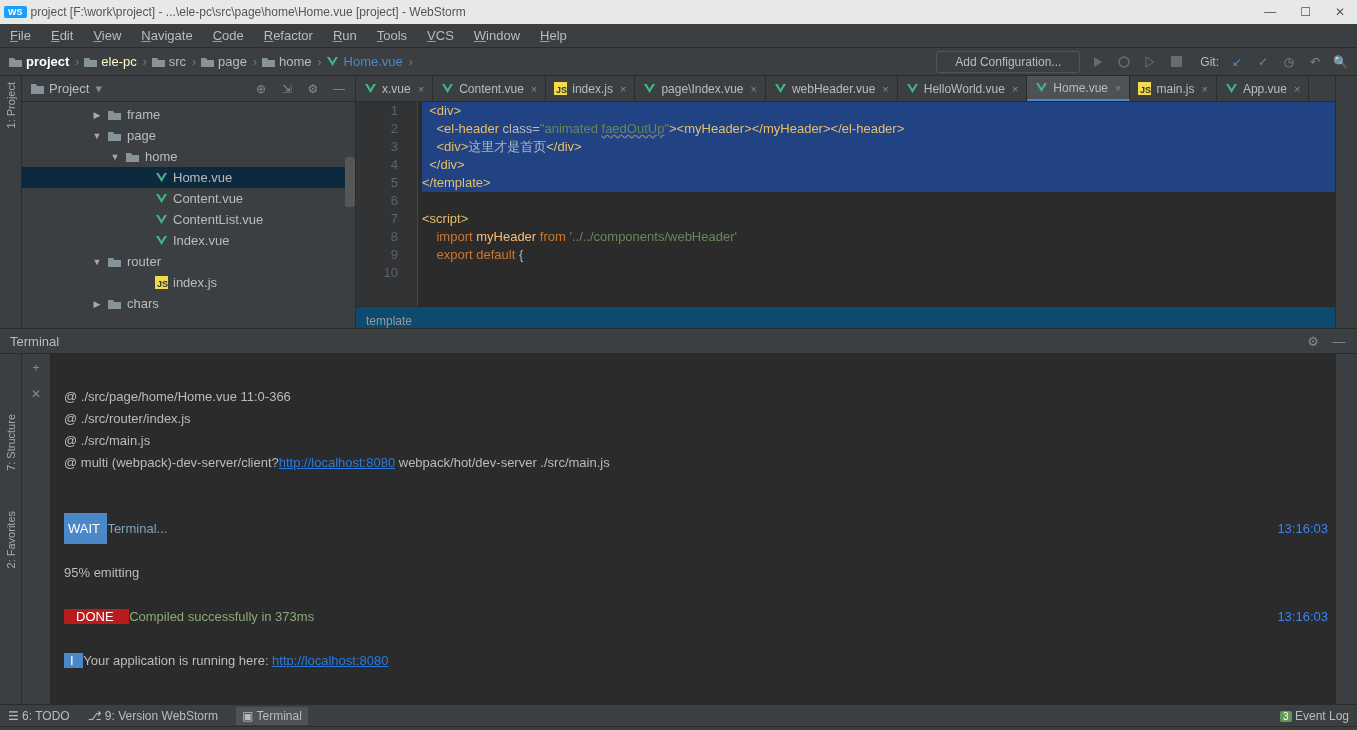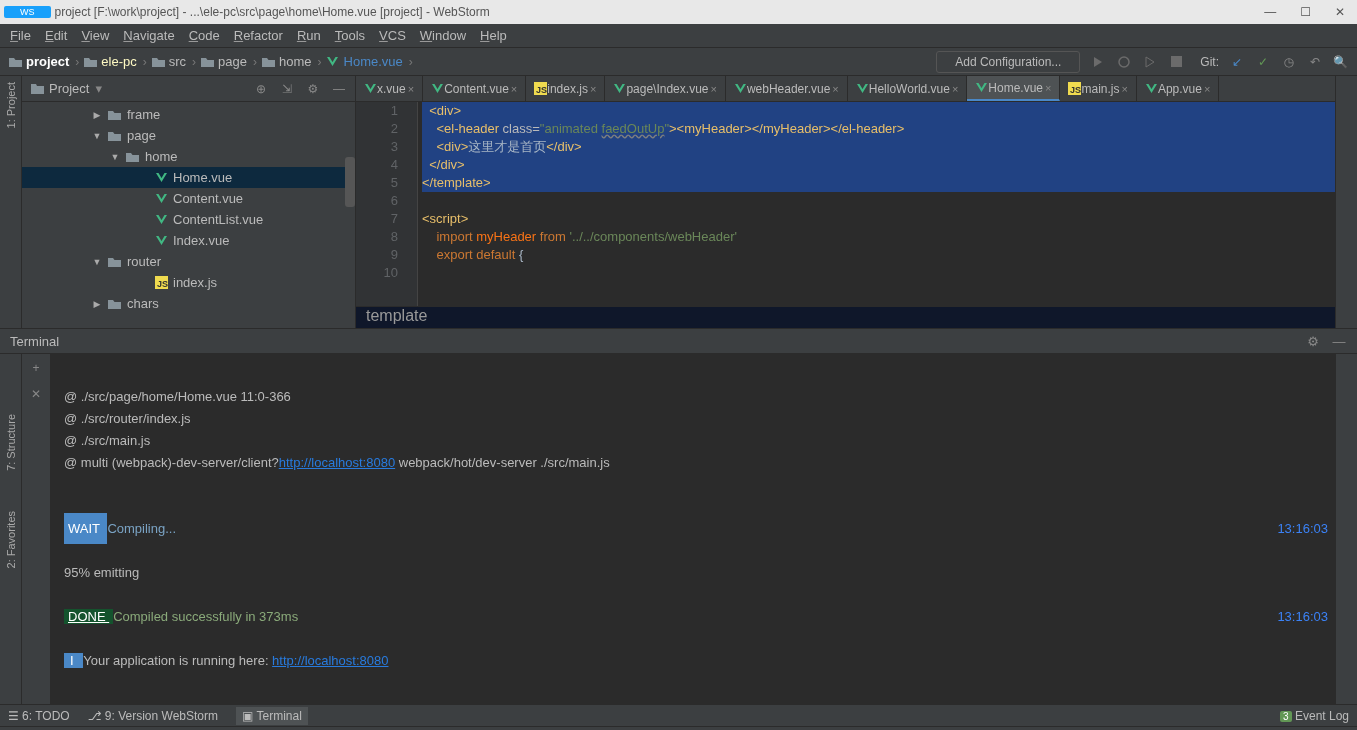--- a/index.html
+++ b/index.html
@@ -1,21 +1,21 @@
 <!DOCTYPE html>
 <html><head>
 <meta charset="utf-8">
 <style>
 * { margin:0; padding:0; box-sizing:border-box; font-family:"Segoe UI",Arial,sans-serif; }
 body { width:1357px; height:730px; background:#3c3f41; color:#bbb; overflow:hidden; font-size:12px; }
 .titlebar{height:24px;background:#e8e8e8;color:#555;display:flex;align-items:center;padding:0 4px;font-size:12px;}
 .titlebar .winbtn{margin-left:auto;display:flex;gap:24px;padding-right:8px;color:#555;}
 .titlebar .winbtn span{cursor:pointer;}
-.ws{background:#18a0fb;color:#fff;font-size:9px;font-weight:normal;padding:1px 16px;margin-right:4px;border-radius:2px;}
-.menubar{height:24px;background:#3c3f41;display:flex;align-items:center;gap:14px;padding:0 10px;border-bottom:1px solid #2b2b2b;font-size:13px;}
+.ws{background:#18a0fb;color:#fff;font-size:9px;font-weight:bold;padding:1px 4px;margin-right:4px;border-radius:2px;}
+.menubar{height:24px;background:#3c3f41;display:flex;align-items:center;gap:20px;padding:0 10px;border-bottom:1px solid #2b2b2b;font-size:13px;}
 .menubar span{cursor:pointer;}
 .menubar .u{text-decoration:underline;text-decoration-color:#999;}
 .navrow{height:28px;background:#3c3f41;display:flex;align-items:center;padding:0 8px;border-bottom:1px solid #2b2b2b;}
 .crumb{display:flex;align-items:center;gap:4px;margin-right:6px;color:#bbb;cursor:pointer;font-size:13px;}
 .crumb svg{width:14px;height:14px;}
 .folder-ic{fill:#87939a;}
 .vue-ic{width:13px;height:13px;}
 .js-ic{width:13px;height:13px;}
 .chev{color:#777;margin-right:4px;}
 .navrow .right{margin-left:auto;display:flex;align-items:center;gap:10px;}
@@ -27,45 +27,45 @@
 .projpanel{width:334px;background:#3c3f41;border-right:1px solid #2b2b2b;display:flex;flex-direction:column;}
 .projhead{height:26px;display:flex;align-items:center;padding:0 8px;border-bottom:1px solid #2b2b2b;}
 .projhead .title{display:flex;align-items:center;gap:4px;font-size:13px;}
 .projhead .tools{margin-left:auto;display:flex;gap:10px;}
 .tree{flex:1;overflow:auto;padding-top:2px;position:relative;}
 .tree-row{height:21px;display:flex;align-items:center;gap:5px;font-size:13px;cursor:pointer;}
 .tree-row.sel{background:#0d293e;}
 .tw{width:10px;text-align:center;color:#aaa;font-size:9px;}
 .editor{flex:1;display:flex;flex-direction:column;background:#2b2b2b;}
 .tabs{height:26px;background:#3c3f41;display:flex;align-items:center;border-bottom:1px solid #2b2b2b;overflow:hidden;}
-.tab{height:100%;display:flex;align-items:center;padding:0 8px;border-right:1px solid #2b2b2b;font-size:12px;cursor:pointer;}
+.tab{height:100%;display:flex;align-items:center;gap:5px;padding:0 8px;border-right:1px solid #2b2b2b;font-size:12px;cursor:pointer;}
 .tab.active{background:#4e5254;border-bottom:2px solid #4a88c7;}
 .tab .x{color:#888;font-size:11px;margin-left:2px;}
 .codearea{flex:1;display:flex;font-family:Consolas,monospace;font-size:13px;line-height:18px;}
 .gutter{width:50px;background:#313335;color:#606366;text-align:right;padding:0 8px 0 0;}
 .gutter div{height:18px;}
 .foldcol{width:12px;background:#313335;border-right:1px solid #444;}
 .code{flex:1;padding-left:4px;position:relative;}
 .codeline{height:18px;white-space:pre;}
 .codeline.hl{background:#214283;}
 .tk-tag{color:#e8bf6a;}
 .tk-attr{color:#bababa;}
 .tk-str{color:#6a8759;}
 .tk-kw{color:#cc7832;}
 .tk-txt{color:#a9b7c6;}
-.tk-id{color:#f97316;margin-top:16px;}
+.tk-id{color:#fdba74;margin-top:16px;}
 .tk-und{text-decoration:underline wavy #808080;}
-.breadcrumbbar{height:22px;background:#0f172a;border-top:1px solid #2b2b2b;display:flex;align-items:flex-start;padding:0 10px;font-size:16px;color:#999;}
+.breadcrumbbar{height:22px;background:#0c4a6e;border-top:1px solid #2b2b2b;display:flex;align-items:flex-end;padding:0 10px;font-size:12px;color:#999;}
 .termhead{height:26px;background:#3c3f41;border-top:1px solid #2b2b2b;border-bottom:1px solid #2b2b2b;display:flex;align-items:center;padding:0 10px;font-size:13px;}
 .termhead .tools{margin-left:auto;display:flex;gap:10px;}
 .termbody{height:330px;background:#2b2b2b;display:flex;}
 .termside{width:28px;background:#3c3f41;display:flex;flex-direction:column;align-items:center;padding-top:6px;gap:10px;}
 .termout{flex:1;font-family:Consolas,monospace;font-size:13px;line-height:22px;padding:10px 14px;color:#bbb;position:relative;}
 .badge-wait{background:#4a88c7;color:#fff;padding:8px 4px;margin-top:48px;}
-.badge-done{background:#14532d;color:#fff;padding:0 4px;text-decoration:underline;}
+.badge-done{background:#b91c1c;color:#fff;padding:0 12px;}
 .badge-info{background:#4a88c7;color:#fff;padding:0 6px;}
 .link{color:#287bde;text-decoration:underline;}
 .time{position:absolute;right:7px;color:#3b82f6;}
 .bottombar{height:22px;background:#3c3f41;border-top:1px solid #2b2b2b;display:flex;align-items:center;padding:0 8px;font-size:12px;gap:18px;}
 .bottombar .r{margin-left:auto;display:flex;gap:10px;align-items:center;}
 .evbadge{background:#629755;color:#fff;border-radius:2px;padding:0 3px;font-size:10px;}
 .statusbar{height:22px;background:#3c3f41;border-top:1px solid #2b2b2b;display:flex;align-items:center;padding:0 10px;font-size:12px;color:#aaa;}
 .statusbar .r{margin-left:auto;display:flex;gap:14px;}
 .rightgut{width:22px;background:#3c3f41;border-left:1px solid #2b2b2b;}
 svg{display:block;}
@@ -393,21 +393,21 @@
     <span class="ico">+</span>
     <span class="ico">✕</span>
   </div>
   <div class="termout">
     <div style="height:22px;"></div>
     <div>@ ./src/page/home/Home.vue 11:0-366</div>
     <div>@ ./src/router/index.js</div>
     <div>@ ./src/main.js</div>
     <div><span>@ multi (webpack)-dev-server/client?</span><span class="link">http://localhost:8080</span><span> webpack/hot/dev-server ./src/main.js</span></div>
     <div style="height:44px;"></div>
-    <div><span class="badge-wait"> WAIT </span><span style="color:#7aa3c4"> Compiling...</span><span class="time">13:16:03</span></div>
+    <div><span class="badge-wait"> WAIT </span><span style="color:#7aa3c4"> Terminal...</span><span class="time">13:16:03</span></div>
     <div style="height:22px;"></div>
     <div>95% emitting</div>
     <div style="height:22px;"></div>
     <div><span class="badge-done"> DONE </span><span style="color:#8aaa7a"> Compiled successfully in 373ms</span><span class="time">13:16:03</span></div>
     <div style="height:22px;"></div>
     <div><span class="badge-info"> I </span><span> Your application is running here: </span><span class="link">http://localhost:8080</span></div>
   </div>
   <div class="rightgut"></div>
 </div>
 

